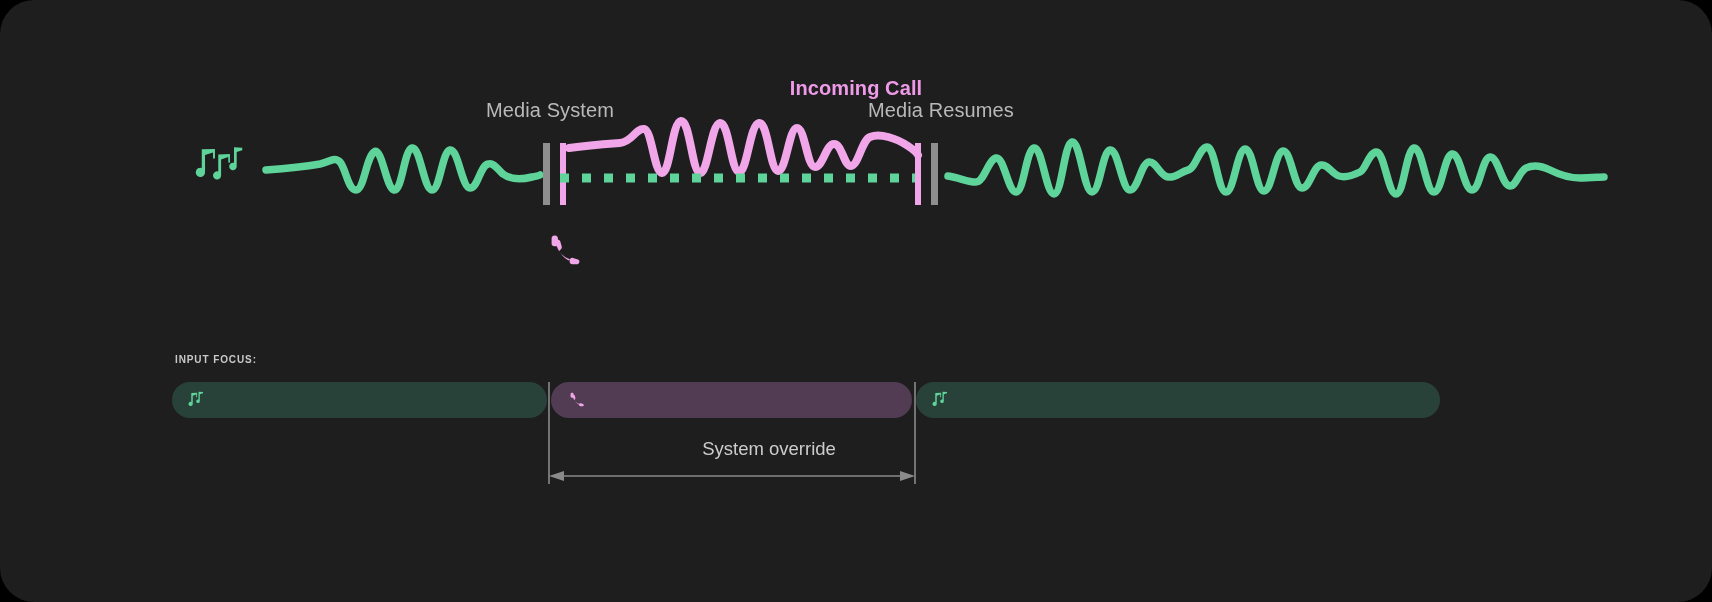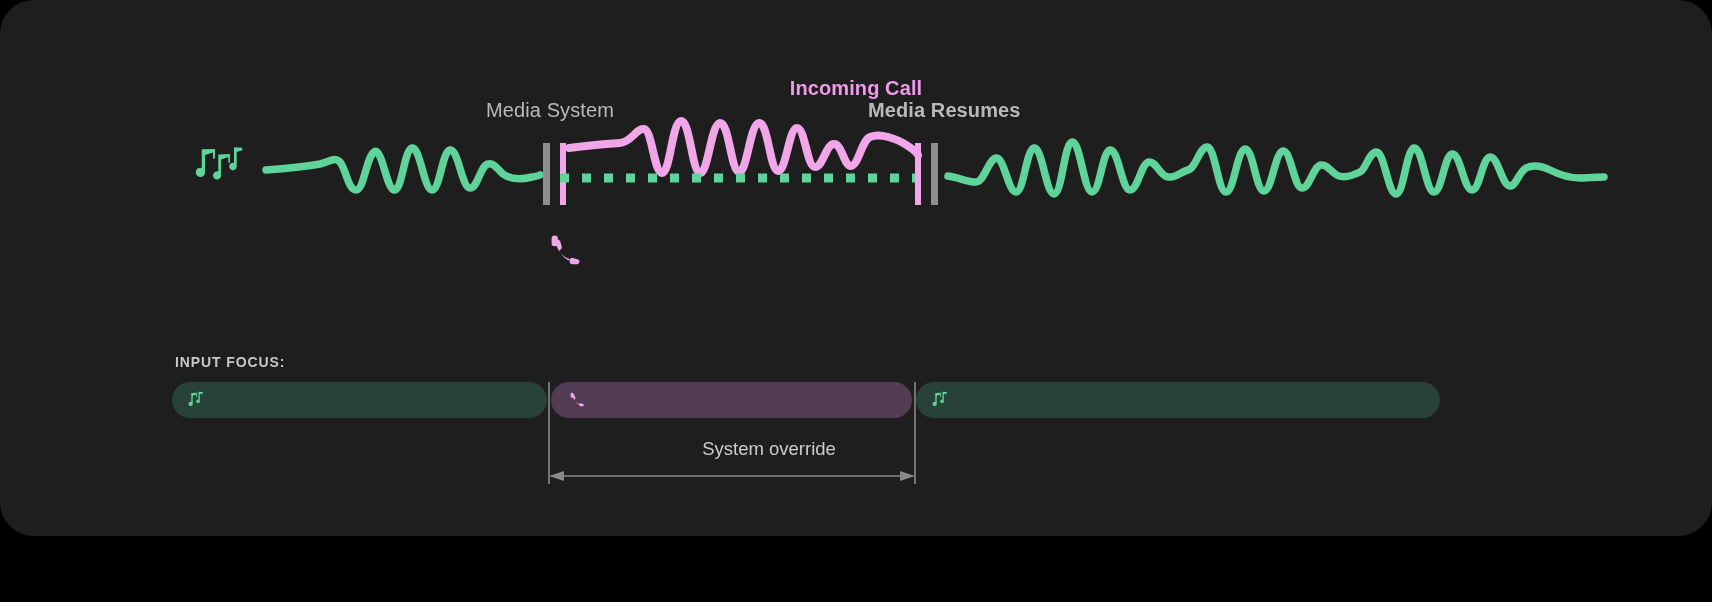--- a/index.html
+++ b/index.html
@@ -10,21 +10,21 @@
   body {
     width: 1712px;
     height: 602px;
     overflow: hidden;
     font-family: "Liberation Sans", sans-serif;
   }
   #card {
     position: absolute;
     left: 0; top: 0;
     width: 1712px;
-    height: 536px;
+    height: 602px;
     background: #1e1e1e;
     border-radius: 34px;
     overflow: hidden;
   }
 
   
   #timeline {
     position: absolute;
     left: 0; top: 0;
     width: 1712px;
@@ -51,21 +51,21 @@
     top: 77px;
   }
   #label-media-pauses {
     color: #b9b9b9;
     font-weight: 400;
     left: 486px;
     top: 99px;
   }
   #label-media-resumes {
     color: #b9b9b9;
-    font-weight: 700;
+    font-weight: 400;
     left: 868px + 0px;
     top: 99px;
   }
   #label-media-resumes { left: 868px; }
 
   
   #phone-badge {
     position: absolute;
     left: 544px;
     top: 232px;
@@ -79,21 +79,21 @@
     left: 0;
     top: 330px;
     width: 1712px;
     height: 272px;
   }
   #input-focus-label {
     position: absolute;
     left: 175px;
     top: 24px;
     color: #c8c8c8;
-    font-size: 14px;
+    font-size: 10px;
     font-weight: 700;
     letter-spacing: 0.9px;
   }
   .focus-bar {
     position: absolute;
     top: 52px;
     height: 36px;
     border-radius: 18px;
     display: flex;
     align-items: center;

